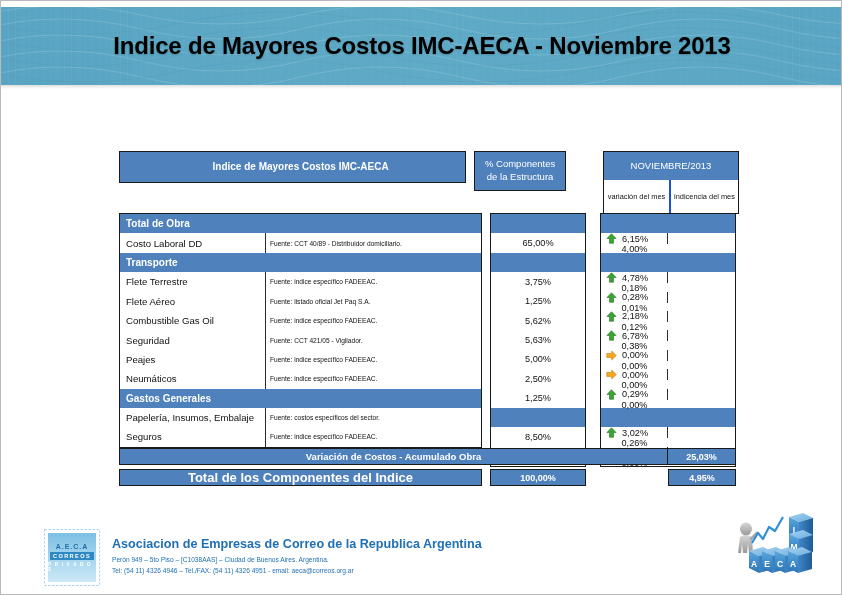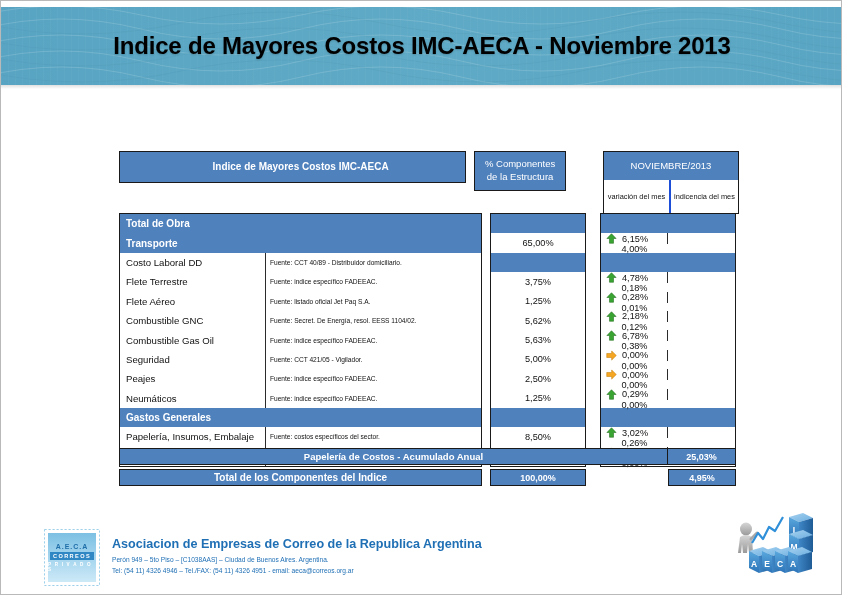--- a/index.html
+++ b/index.html
@@ -216,21 +216,21 @@
     flex: 0 0 auto;
   }
 
   
   .tot-row { display: flex; align-items: flex-start; margin-top: 2px; }
   .tot-a {
     width: 363px; height: 17px;
     background: #4f81bd; color: #ffffff;
     border: 1.5px solid #1a1a1a; box-sizing: border-box;
     display: flex; align-items: center; justify-content: center;
-    font-size: 10px; font-weight: bold;
+    font-size: 13px; font-weight: bold;
   }
   .tot-b {
     width: 96px; margin-left: 8px; height: 17px;
     background: #4f81bd; color: #ffffff;
     border: 1.5px solid #1a1a1a; box-sizing: border-box;
     display: flex; align-items: center; justify-content: center;
     font-size: 9px; font-weight: bold;
   }
   .tot-c {
     width: 136px; margin-left: 14px; height: 17px;
@@ -361,36 +361,32 @@
             <div>variación del mes</div>
             <div>indicencia del mes</div>
           </div>
         </div>
       </div>
     </div>
 
     <div class="body-row">
       <div class="blk blk-a" id="col-names">
           <div class="r group">Total de Obra</div>
-          <div class="r group">Transporte</div>
           <div class="r">
             <div class="name">Costo Laboral DD</div>
             <div class="src">Fuente: CCT 40/89 - Distribuidor domiciliario.</div>
           </div>
+          <div class="r group">Transporte</div>
           <div class="r">
             <div class="name">Flete Terrestre</div>
             <div class="src">Fuente: indice específico FADEEAC.</div>
           </div>
           <div class="r">
             <div class="name">Flete Aéreo</div>
             <div class="src">Fuente: listado oficial Jet Paq S.A.</div>
-          </div>
-          <div class="r">
-            <div class="name">Combustible GNC</div>
-            <div class="src">Fuente: Secret. De Energía, resol. EESS 1104/02.</div>
           </div>
           <div class="r">
             <div class="name">Combustible Gas Oil</div>
             <div class="src">Fuente: indice específico FADEEAC.</div>
           </div>
           <div class="r">
             <div class="name">Seguridad</div>
             <div class="src">Fuente: CCT 421/05 - Vigilador.</div>
           </div>
           <div class="r">
@@ -536,21 +532,21 @@
       <div class="tot-a">Total de los Componentes del Indice</div>
       <div class="tot-b">100,00%</div>
       <div class="tot-c">
         <div class="left"></div>
         <div class="right">4,95%</div>
       </div>
     </div>
   </div>
 
   <div class="annual-row">
-    <div class="annual-a">Papelería de Costos - Acumulado Anual</div>
+    <div class="annual-a">Variación de Costos - Acumulado Obra</div>
     <div class="annual-b">25,03%</div>
   </div>
 
   <div class="footer">
     <div class="stamp">
       <svg viewBox="0 0 56 57" width="56" height="57">
         <rect x="0.5" y="0.5" width="55" height="56" fill="#ffffff" stroke="#9fd0ea" stroke-width="1" stroke-dasharray="2.2 1.8"></rect>
       </svg>
       <div class="stamp-inner">
         <div class="stamp-l1">A.E.C.A</div>

